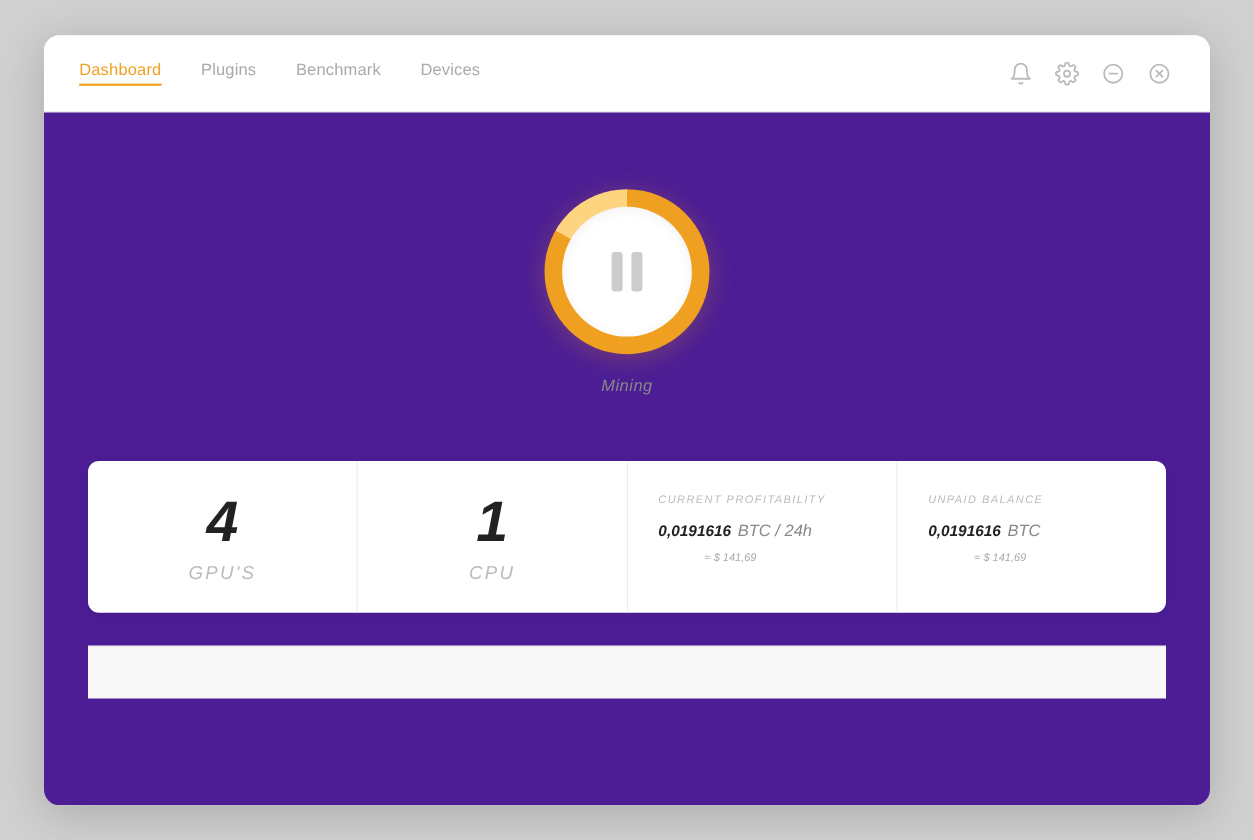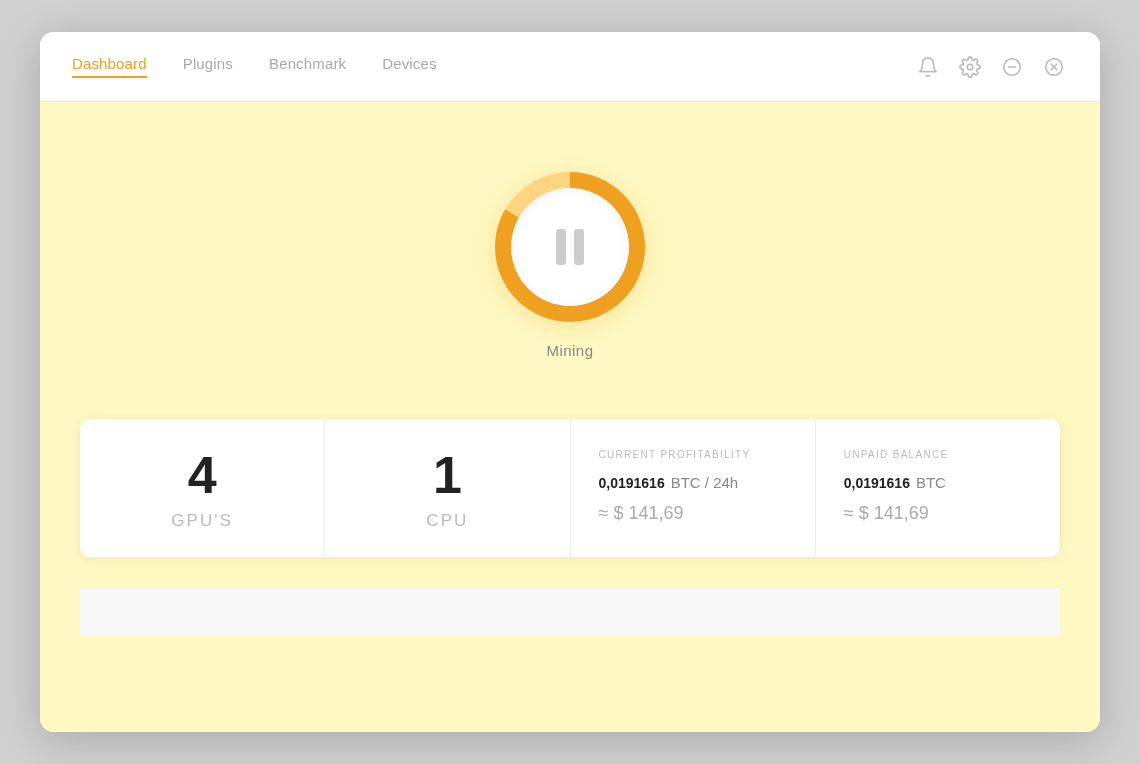--- a/index.html
+++ b/index.html
@@ -75,21 +75,22 @@
       font-size: 18px;
       border-radius: 50%;
     }
 
     
     .main-content {
       flex: 1;
       display: flex;
       flex-direction: column;
       padding: 40px 40px 0 40px;
-      background: #fef9c3;
+      background: #4c1d95;
+      font-style: italic;
     }
 
     
     .mining-section {
       display: flex;
       flex-direction: column;
       align-items: center;
       margin-top: 30px;
       margin-bottom: 50px;
     }
@@ -204,22 +205,23 @@
       margin-bottom: 6px;
     }
 
     .stat-unit {
       font-size: 15px;
       font-weight: 400;
       color: #888;
     }
 
     .stat-approx {
-      font-size: 18px;
+      font-size: 10px;
       color: #aaa;
+      margin-left: 42px;
     }
 
     
     .bottom-strip {
       width: 100%;
       height: 48px;
       background: #f8f8f8;
       border-top: 1px solid #ececec;
       margin-top: 30px;
       display: flex;

